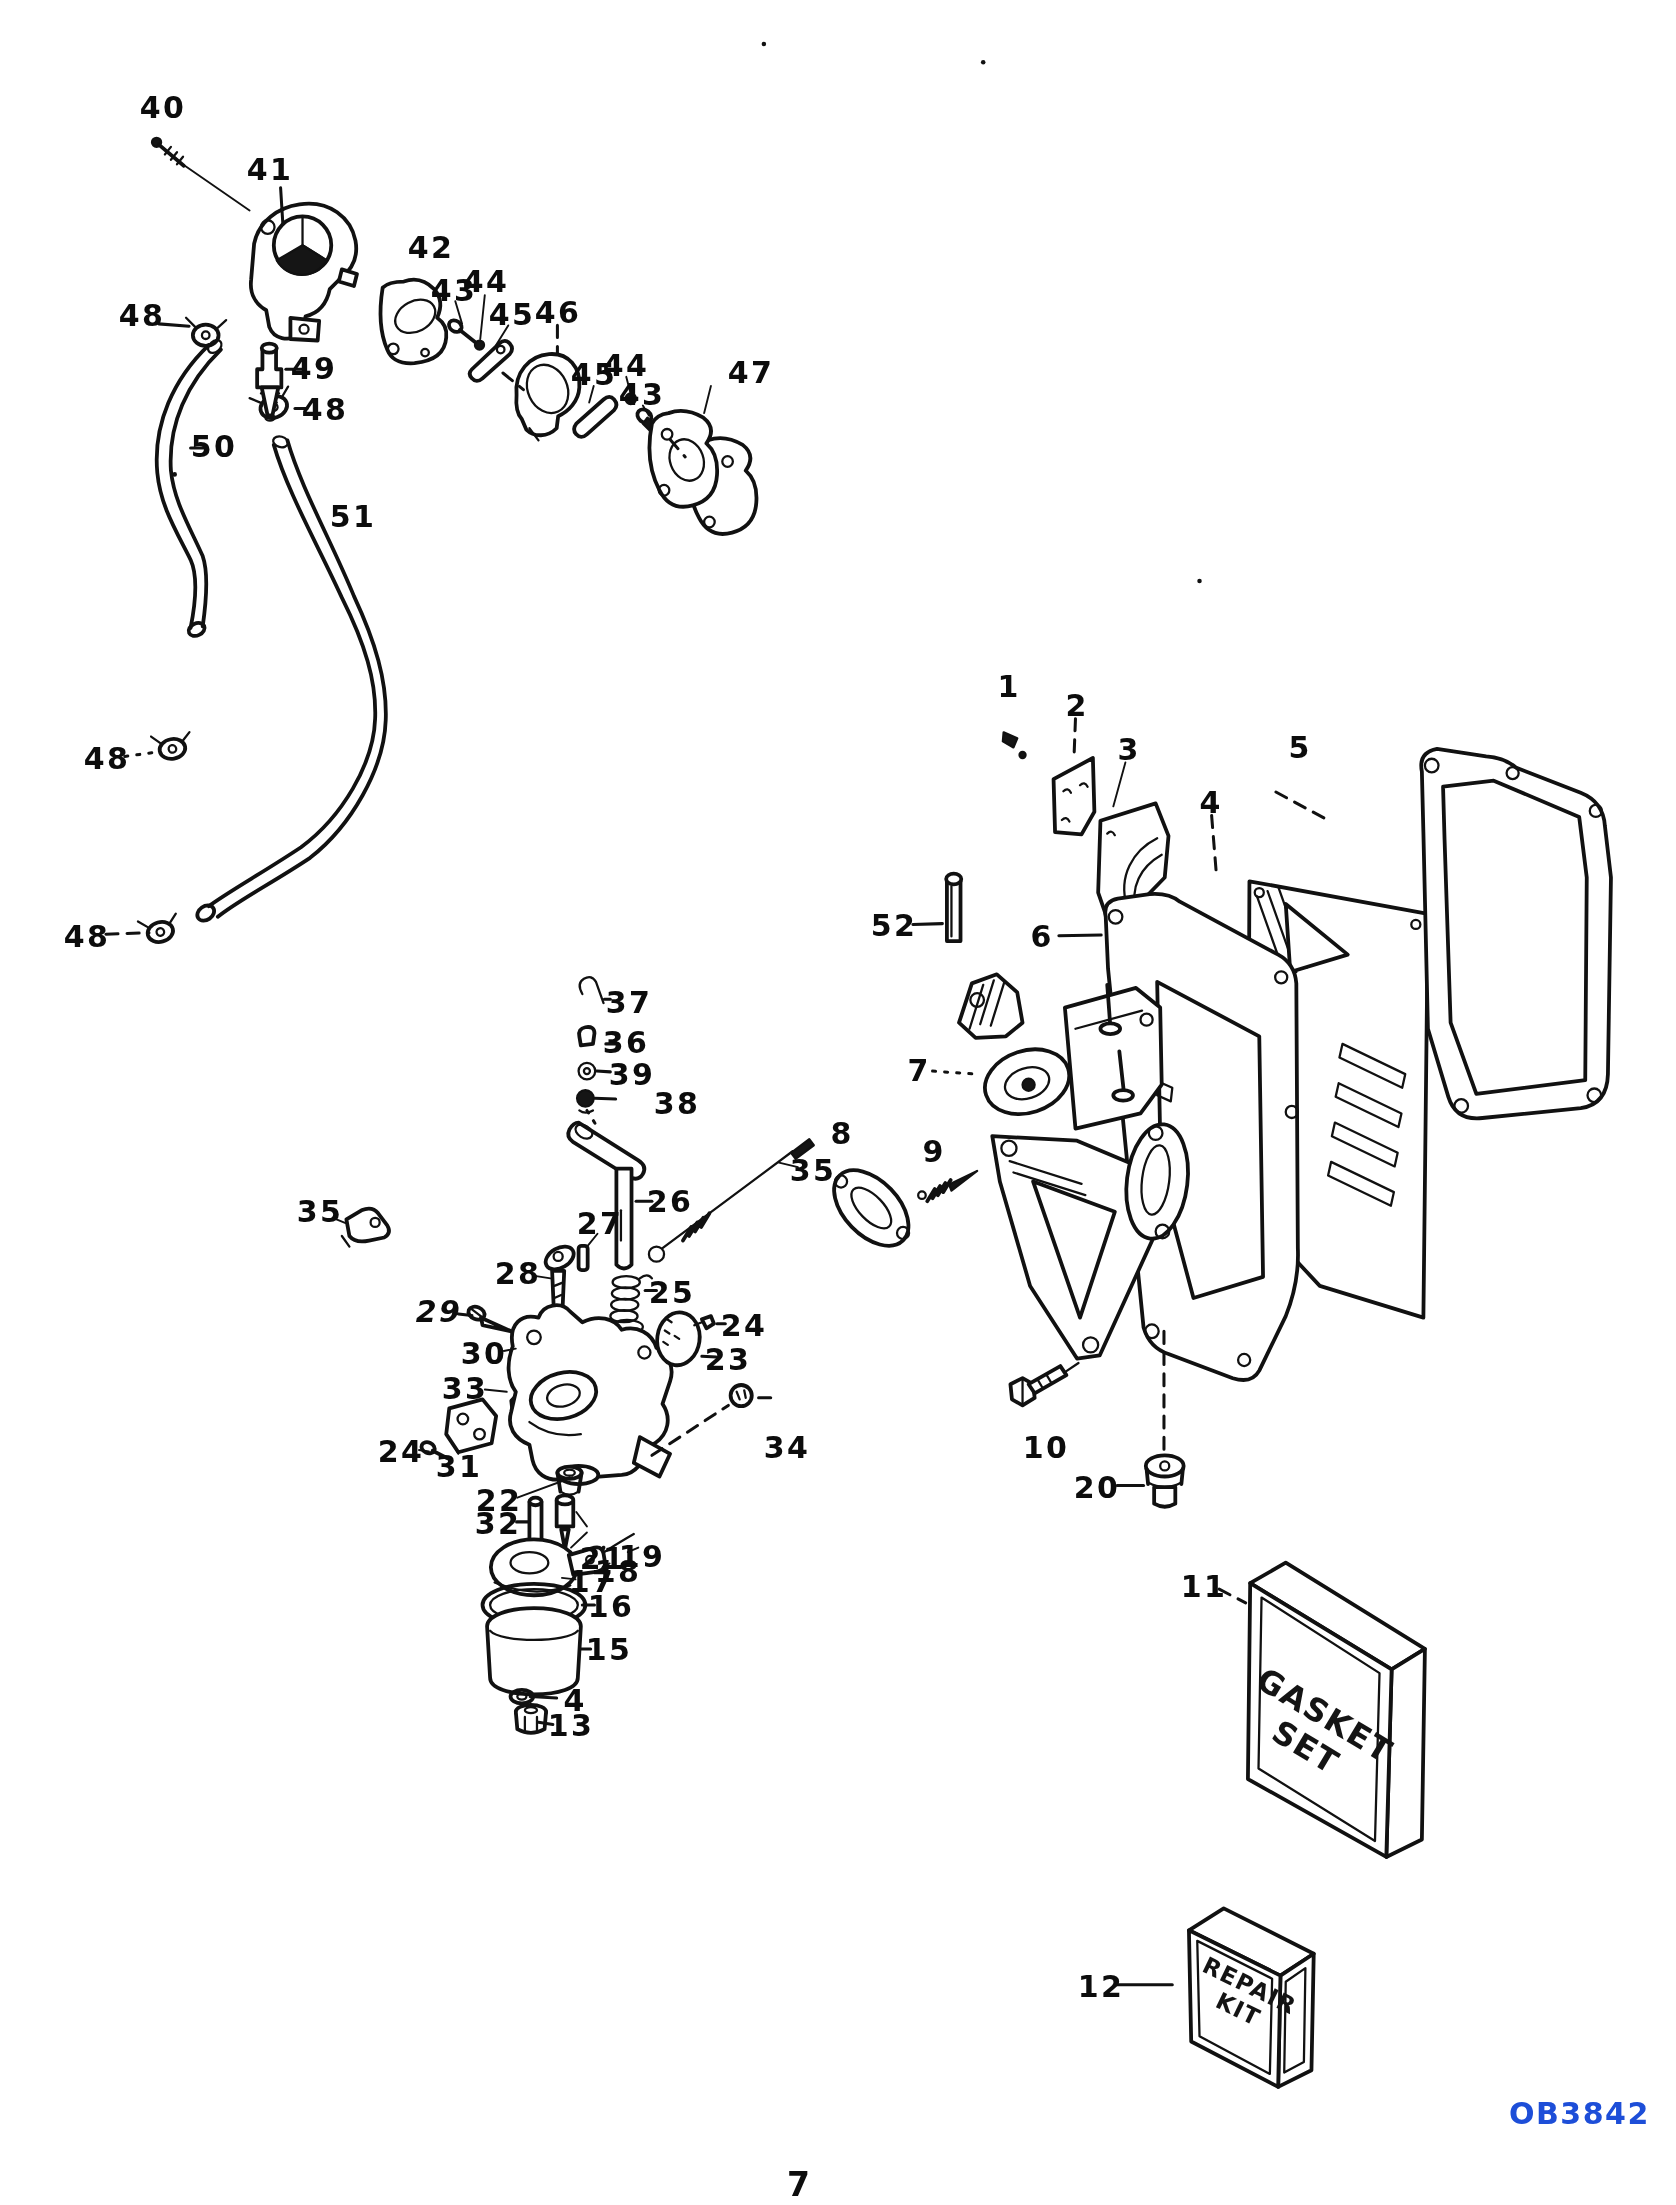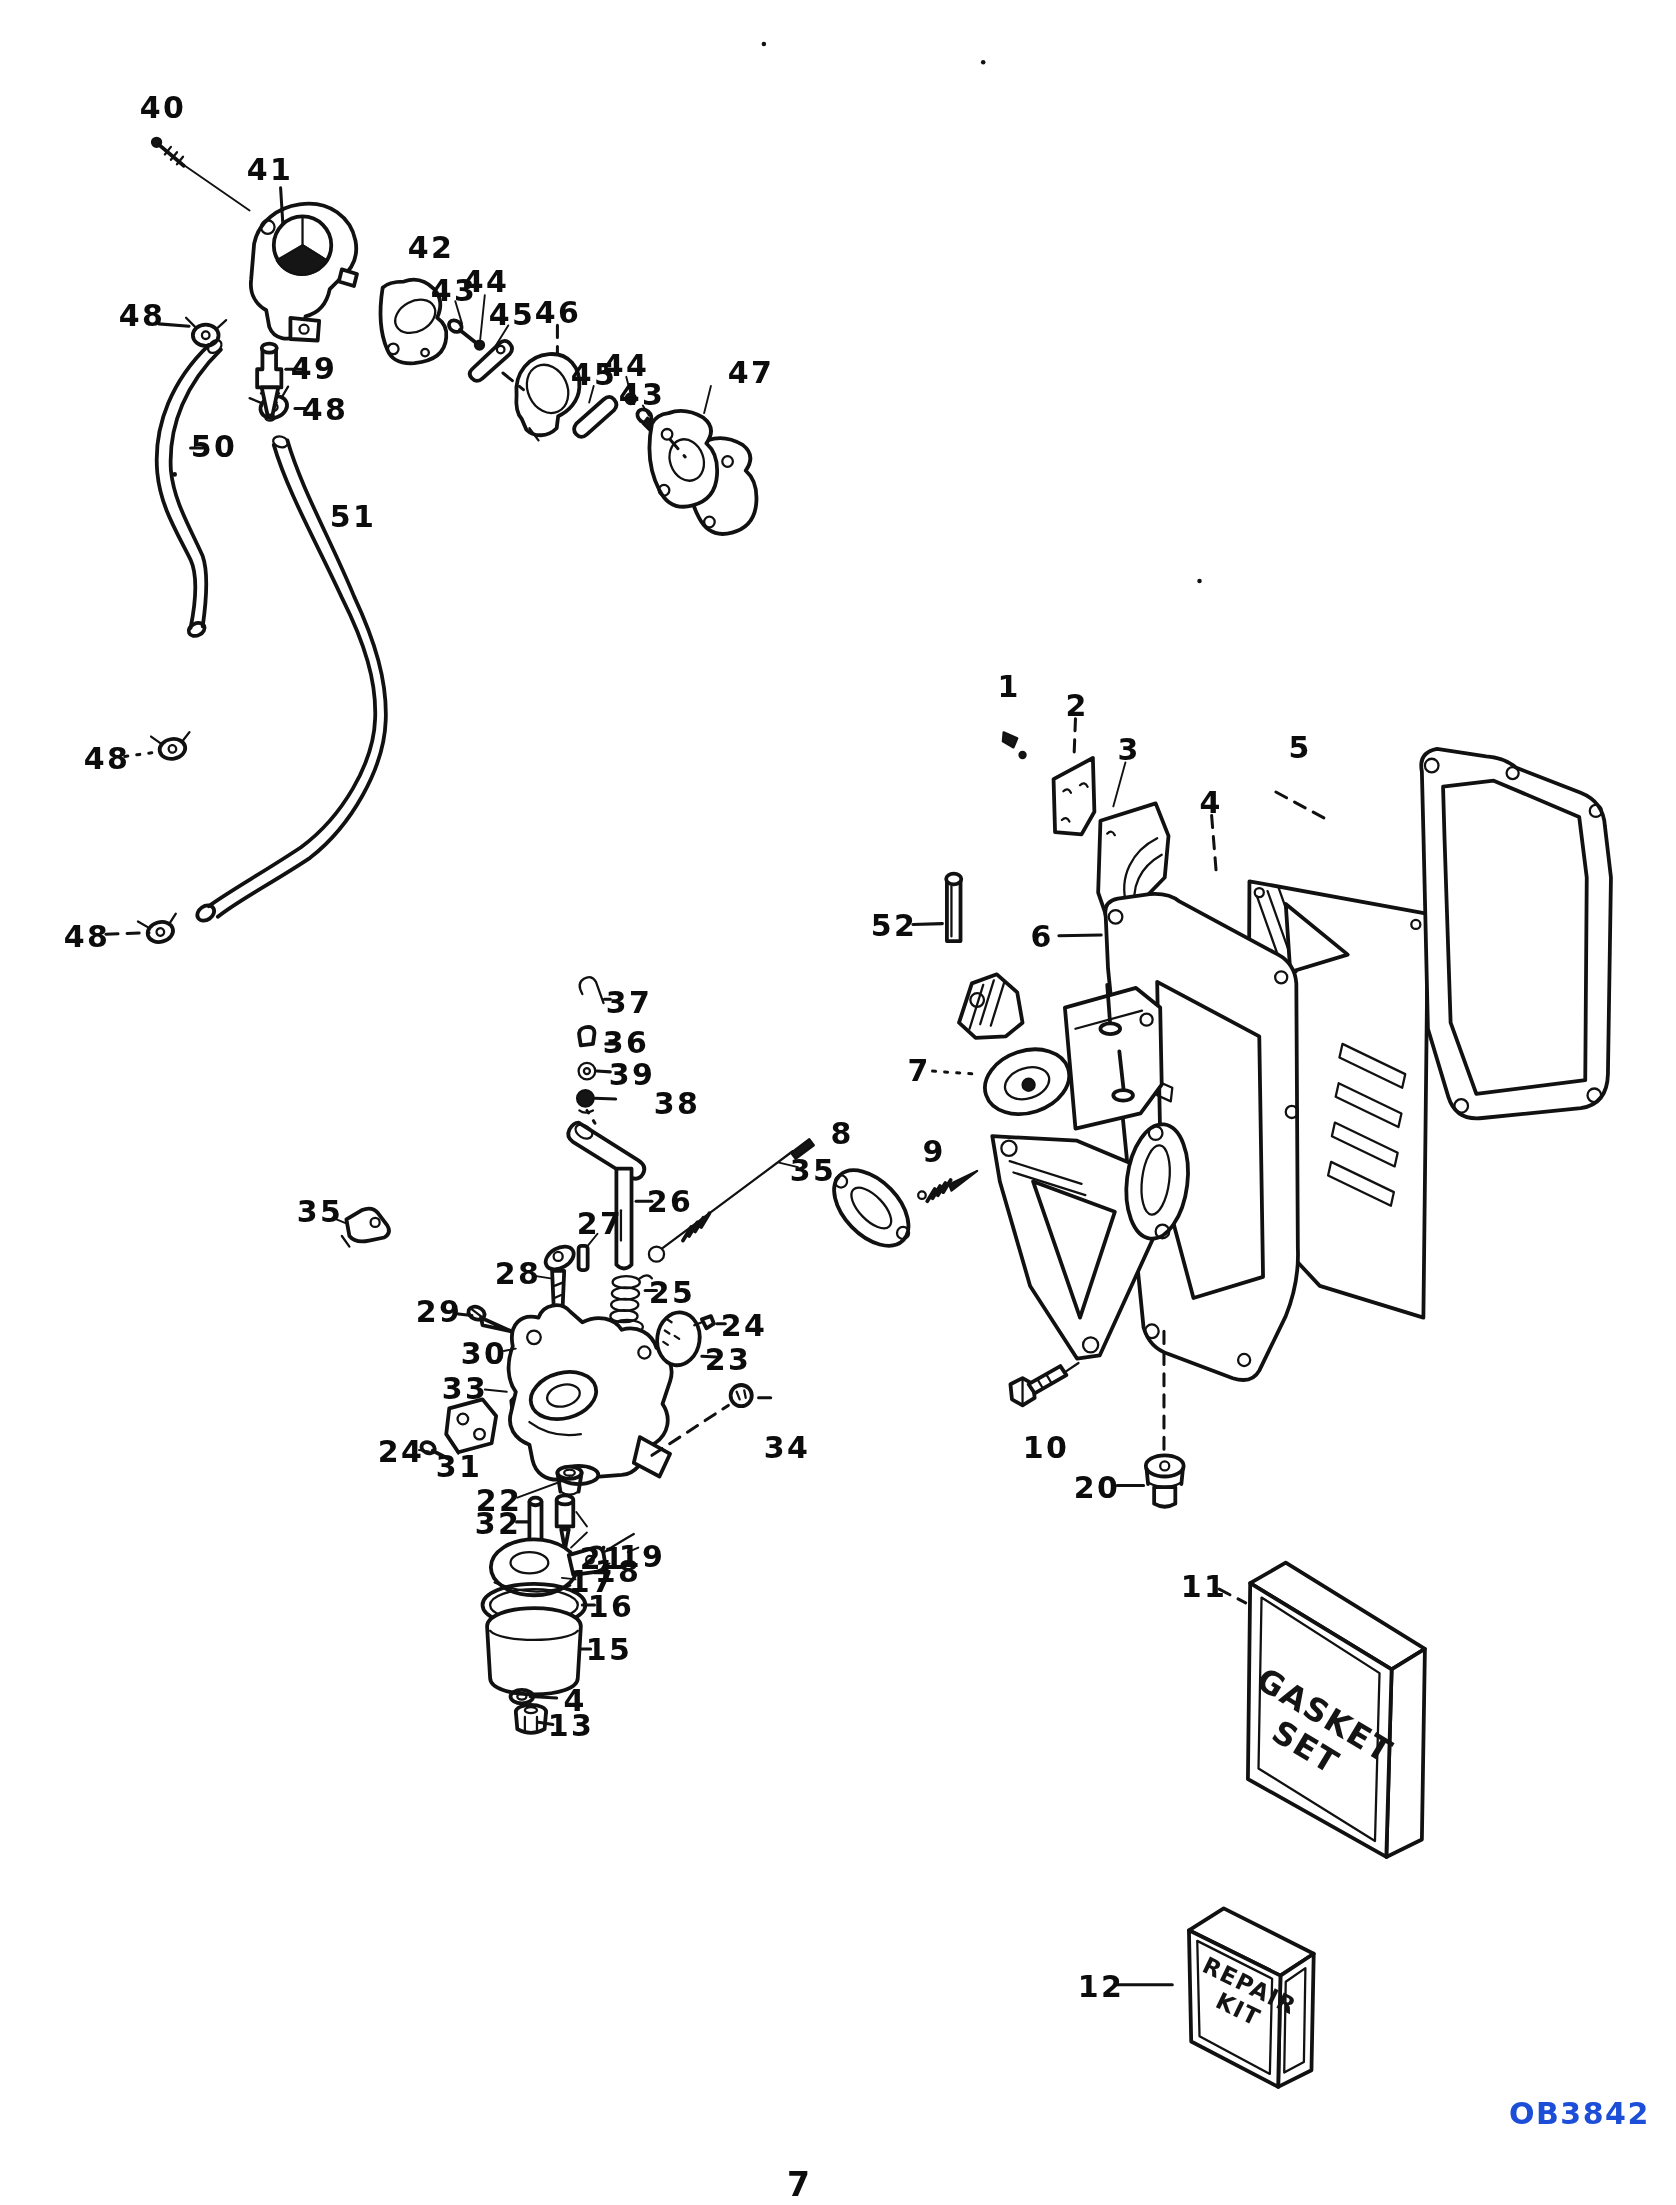--- a/index.html
+++ b/index.html
@@ -532,21 +532,21 @@
       <div class="callout" style="left: 1097px; top: 1487px;">20</div>
       <div class="callout" style="left: 1204px; top: 1586px;">11</div>
       <div class="callout" style="left: 1101px; top: 1986px;">12</div>
       <div class="callout" style="left: 629px; top: 1002px;">37</div>
       <div class="callout" style="left: 626px; top: 1042px;">36</div>
       <div class="callout" style="left: 632px; top: 1074px;">39</div>
       <div class="callout" style="left: 637px; top: 1103px; margin-left: 40px;">38</div>
       <div class="callout" style="left: 670px; top: 1201px;">26</div>
       <div class="callout" style="left: 600px; top: 1223px;">27</div>
       <div class="callout" style="left: 518px; top: 1273px;">28</div>
-      <div class="callout" style="left: 439px; top: 1311px;">29</div>
+      <div class="callout" style="left: 439px; top: 1311px; font-style: italic;">29</div>
       <div class="callout" style="left: 484px; top: 1353px;">30</div>
       <div class="callout" style="left: 672px; top: 1292px;">25</div>
       <div class="callout" style="left: 744px; top: 1325px;">24</div>
       <div class="callout" style="left: 728px; top: 1359px;">23</div>
       <div class="callout" style="left: 787px; top: 1399px; margin-top: 48px;">34</div>
       <div class="callout" style="left: 465px; top: 1388px;">33</div>
       <div class="callout" style="left: 320px; top: 1211px;">35</div>
       <div class="callout" style="left: 401px; top: 1451px;">24</div>
       <div class="callout" style="left: 459px; top: 1466px;">31</div>
       <div class="callout" style="left: 499px; top: 1500px;">22</div>

